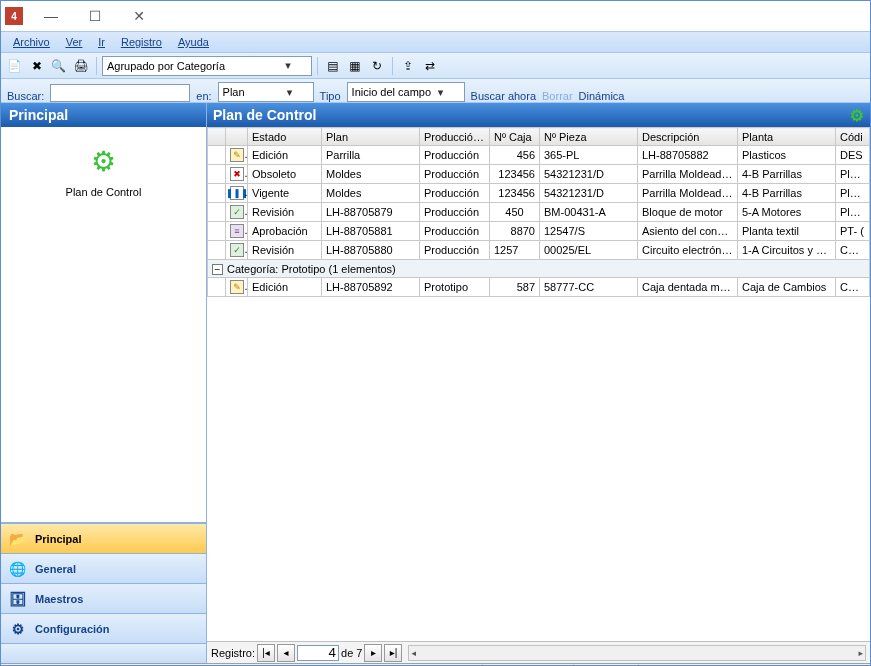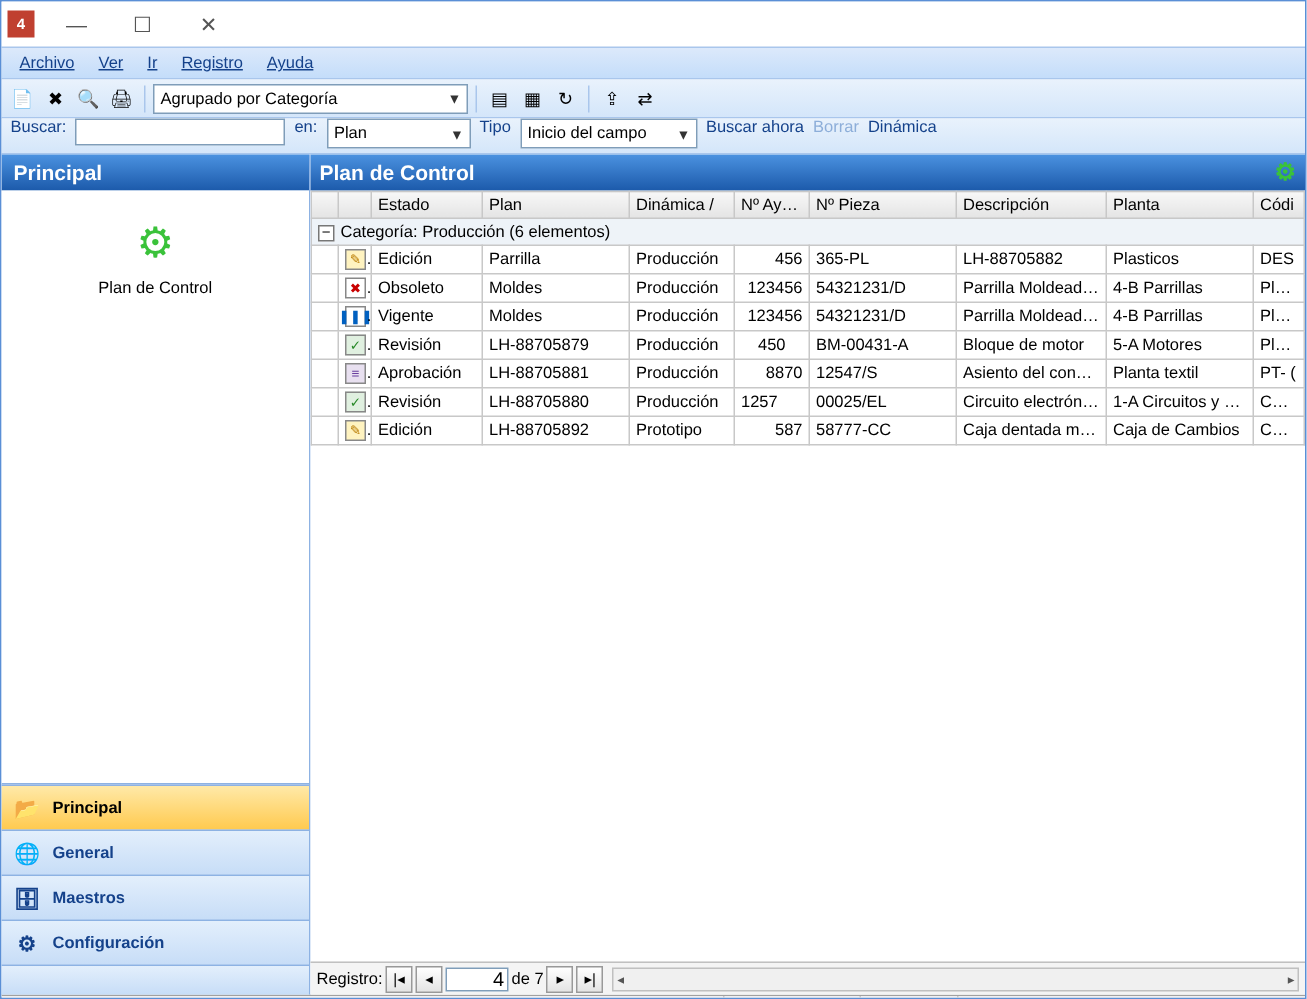--- a/index.html
+++ b/index.html
@@ -38,20 +38,21 @@
   }
   
   .menubar {
     height: 22px;
     background: linear-gradient(#dce9fb, #c4ddfa);
     display: flex;
     align-items: center;
     padding: 0 4px;
     border-top: 1px solid #a9c6ec;
     border-bottom: 1px solid #a9c6ec;
+    text-decoration: underline;
   }
   .menubar .menu-item {
     padding: 2px 8px;
     color: #15428b;
     text-decoration: underline;
     cursor: default;
   }
   
   .toolbar {
     height: 26px;
@@ -67,32 +68,32 @@
     display: flex; align-items: center; justify-content: center;
     border: 1px solid transparent;
     font-size: 12px;
   }
   .tsep { width: 1px; height: 18px; background: #a9c6ec; margin: 0 3px; }
   .combo {
     height: 20px;
     border: 1px solid #7f9db9;
     background: #fff;
     display: flex; align-items: center;
-    padding: 0 1px 0 4px;
+    padding: 0 16px 0 4px;
     color: #000;
   }
   .combo .arrow {
     width: 14px; text-align: center;
     color: #333;
   }
   
   .searchbar {
     height: 24px;
     background: linear-gradient(#e9f2fc, #d4e6fa);
-    display: flex; align-items: flex-start;
+    display: flex; align-items: flex-end;
     padding: 0 6px;
     gap: 6px;
     border-bottom: 1px solid #a9c6ec;
     color: #15428b;
   }
   .searchbar .txt { height: 18px; border: 1px solid #7f9db9; background:#fff; padding: 0 3px; }
   .searchbar .link { color: #15428b; cursor: default; }
   .searchbar .disabled { color: #8daed9; }
   
   .content {
@@ -332,32 +333,29 @@
             <col class="col-desc">
           <col class="col-planta">
             <col class="col-cod">
         </colgroup>
         <thead>
           <tr>
             <th></th>
             <th></th>
             <th>Estado</th>
             <th>Plan</th>
-            <th>Dinámica /</th>
-            <th>Nº Ayuda</th>
+            <th>Producción /</th>
+            <th>Nº Caja</th>
             <th>Nº Pieza</th>
             <th>Descripción</th>
             <th>Planta</th>
             <th>Códi</th>
           </tr>
         </thead>
         <tbody id="grid-tbody">
-            <tr class="group">
-              <td colspan="10"><span class="toggle">−</span>Categoría: Producción (6 elementos)</td>
-            </tr>
             <tr>
               <td></td>
               <td style="text-align: center;"><span class="row-icon ri-ed">✎</span></td>
               <td>Edición</td>
               <td>Parrilla</td>
               <td>Producción</td>
               <td>
                 <div style="text-align:right">456</div>
               </td>
               <td>365-PL</td>
@@ -427,20 +425,23 @@
               <td>Revisión</td>
               <td>LH-88705880</td>
               <td>Producción</td>
               <td>
                 <div style="text-align:left">1257</div>
               </td>
               <td>00025/EL</td>
               <td>Circuito electrónico</td>
               <td>1-A Circuitos y co...</td>
               <td>CE-0</td>
+            </tr>
+            <tr class="group">
+              <td colspan="10"><span class="toggle">−</span>Categoría: Prototipo (1 elementos)</td>
             </tr>
             <tr>
               <td></td>
               <td style="text-align: center;"><span class="row-icon ri-ed">✎</span></td>
               <td>Edición</td>
               <td>LH-88705892</td>
               <td>Prototipo</td>
               <td>
                 <div style="text-align:right">587</div>
               </td>

